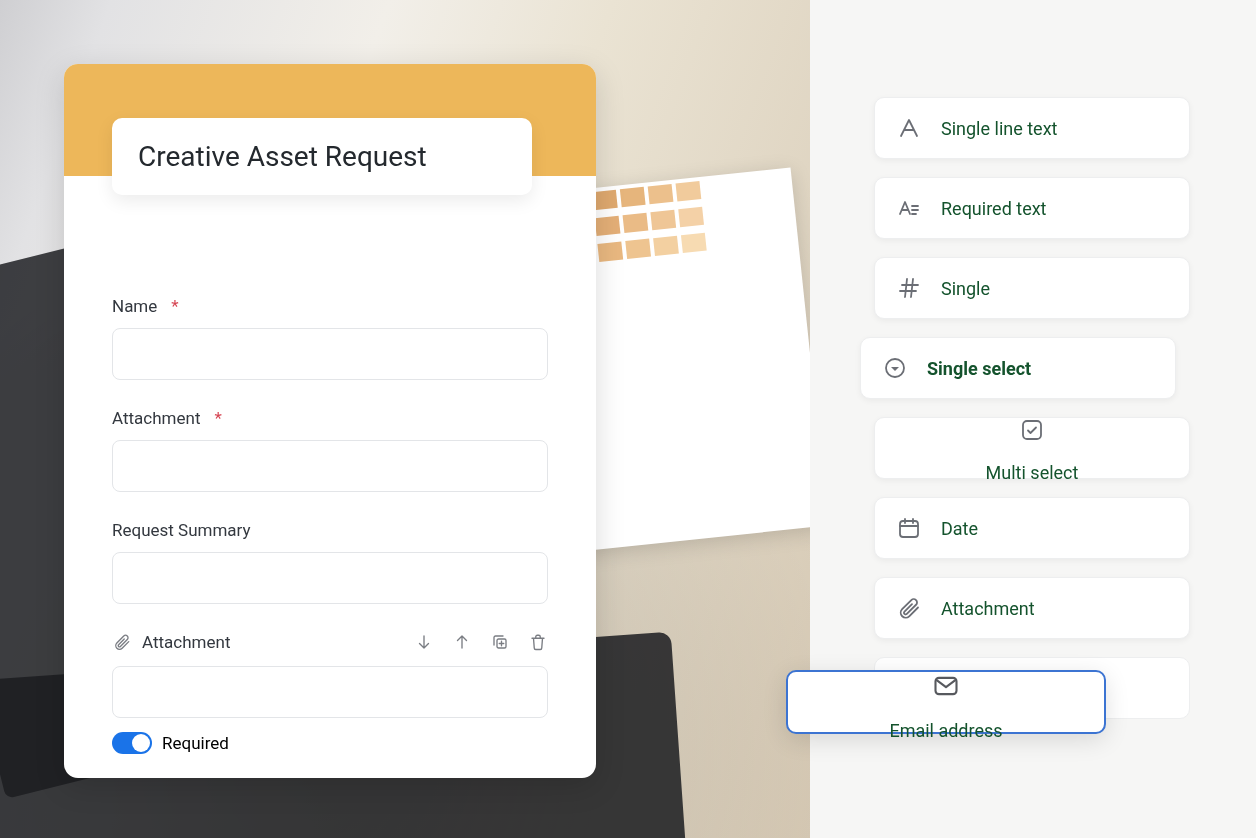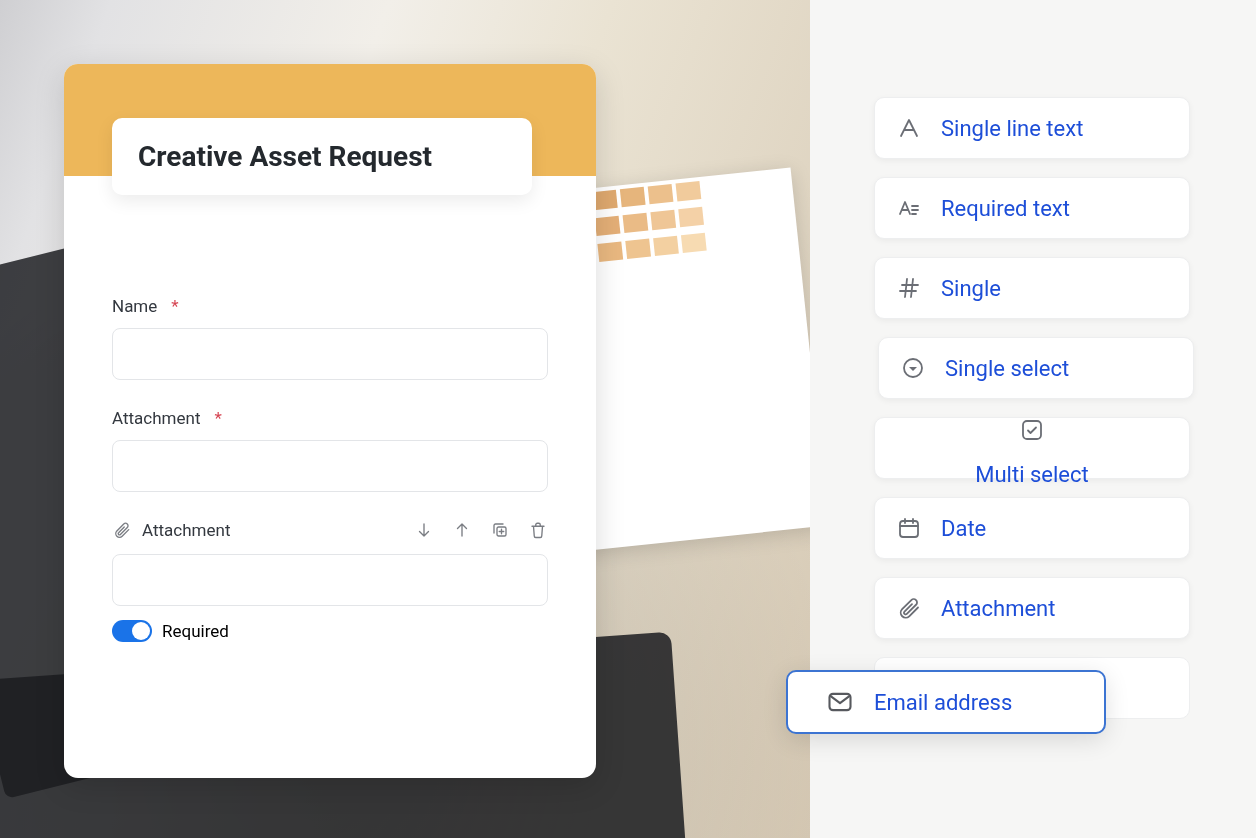--- a/index.html
+++ b/index.html
@@ -80,21 +80,21 @@
     position: absolute;
     left: 48px; top: 54px;
     width: 420px;
     background: #fff;
     border-radius: 10px;
     padding: 22px 26px;
     box-shadow: 0 6px 18px rgba(0,0,0,0.08);
   }
   .form-title {
     font-size: 28px;
-    font-weight: 700;
+    font-weight: 400;
     color: #24292e;
   }
   .form-body {
     padding: 120px 48px 0 48px;
   }
 
   .field-block { margin-bottom: 28px; }
   .field-label {
     font-size: 17px;
     color: #33383f;
@@ -164,37 +164,38 @@
     padding: 0 22px;
     cursor: pointer;
   }
   .ft-item .ft-icon {
     width: 24px; height: 24px;
     color: #6b6e75;
     display: flex; align-items: center; justify-content: center;
   }
   .ft-item .ft-icon svg { width: 24px; height: 24px; }
   .ft-label {
-    font-size: 22px;
-    color: #1d4ed8;
+    font-size: 18px;
+    color: #14532d;
   }
 
   .ft-email {
     position: absolute;
     left: 786px; top: 670px;
     width: 320px; height: 64px;
     background: #fff;
     border: 2px solid #3c74d2;
     border-radius: 10px;
     box-shadow: 0 6px 24px rgba(0,0,0,0.12);
     display: flex;
     align-items: center;
     gap: 20px;
-    padding: 0 38px;
+    padding: 0 22px;
     cursor: grabbing;
+    flex-direction: column;
   }
   .ft-email .ft-icon { width: 28px; height: 28px; color: #57595e; }
   .ft-email .ft-icon svg { width: 28px; height: 28px; }
 
   .ft-hidden-slot {
     position: absolute;
     left: 874px; top: 657px;
     width: 316px; height: 62px;
     background: #fff;
     border: 1px solid #edeeef;
@@ -252,20 +253,26 @@
     </div>
 
     <div class="field-block">
       <div class="field-label">
         <span>Attachment</span>
           <span class="req-star">*</span>
       </div>
       <div class="field-input"></div>
     </div>
 
+    <div class="field-block">
+      <div class="field-label">
+        <span>Request Summary</span>
+      </div>
+      <div class="field-input"></div>
+    </div>
 
     <div class="field-block" style="margin-bottom:0;">
       <div class="attach-header">
         <div class="attach-left">
           <span class="icon-btn">
             <svg viewBox="0 0 24 24" fill="none" stroke="currentColor" stroke-width="1.8" stroke-linecap="round" stroke-linejoin="round">
                 <path d="M21 11.5l-8.8 8.8a5 5 0 01-7.07-7.07l9.2-9.2a3.33 3.33 0 114.71 4.71l-9.2 9.2a1.67 1.67 0 11-2.36-2.36L15 8.1"></path>
               </svg>
           </span>
           <span style="font-size:17px;color:#33383f;">Attachment</span>
@@ -327,21 +334,21 @@
 
 <div class="ft-item" style="left:874px; top:257px;">
   <span class="ft-icon">
     <svg viewBox="0 0 24 24" fill="none" stroke="currentColor" stroke-width="1.8" stroke-linecap="round" stroke-linejoin="round">
         <path d="M5 9h16M3 15h16M10 3L8 21M16 3l-2 18"></path>
       </svg>
   </span>
   <span class="ft-label">Single</span>
 </div>
 
-<div class="ft-item" style="left:878px; top:337px;">
+<div class="ft-item" style="left:860px; top:337px;font-weight:bold;">
   <span class="ft-icon">
     <svg viewBox="0 0 24 24" fill="none" stroke="currentColor" stroke-width="1.8" stroke-linecap="round" stroke-linejoin="round">
         <circle cx="12" cy="12" r="9"></circle>
         <path d="M8 11l4 4 4-4" fill="currentColor" stroke="none"></path>
       </svg>
   </span>
   <span class="ft-label">Single select</span>
 </div>
 
 <div class="ft-item" style="left:874px; top:417px;flex-direction:column;">

